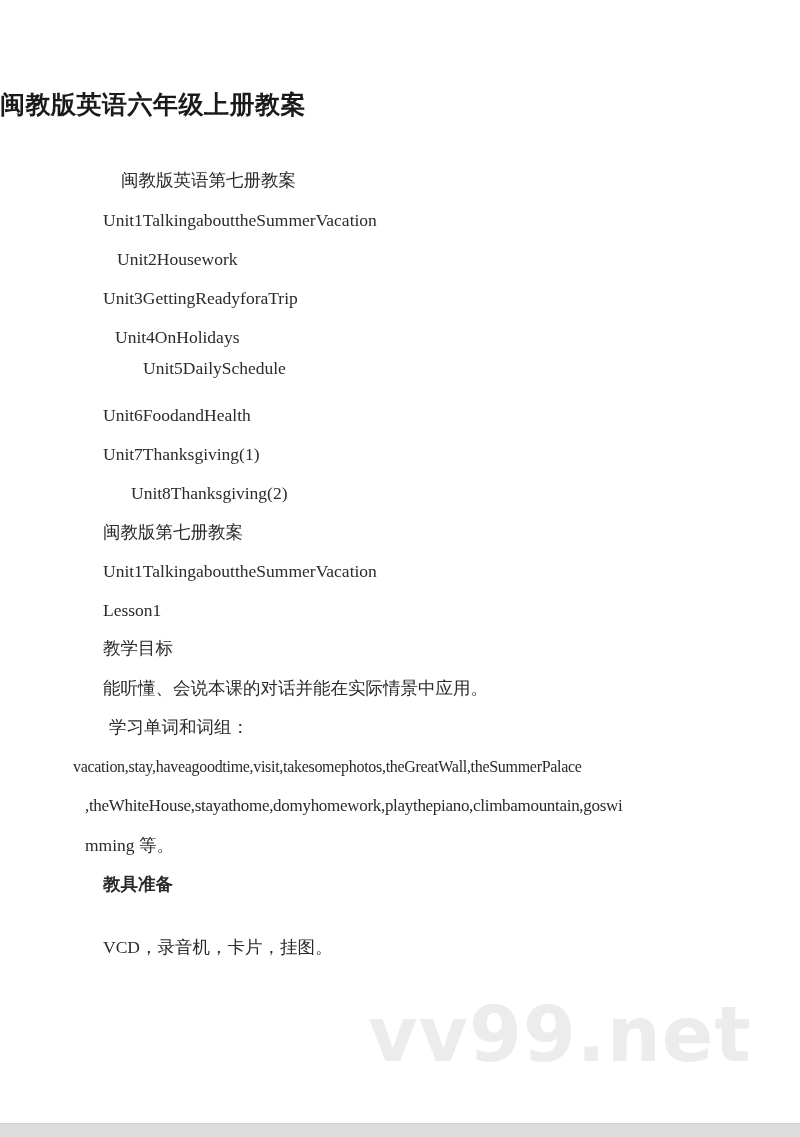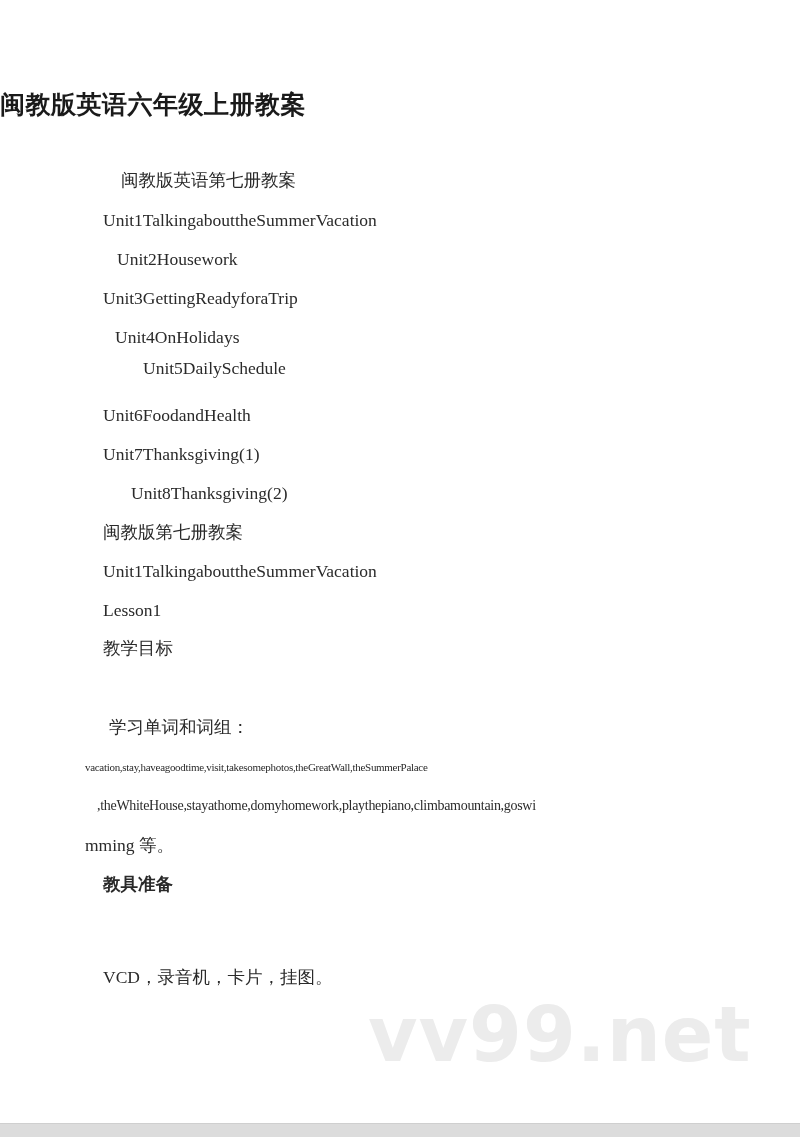--- a/index.html
+++ b/index.html
@@ -37,22 +37,23 @@
   <div class="line" style="left:103px; top:287px;">Unit3GettingReadyforaTrip</div>
   <div class="line" style="left:103px; top:326px;margin-left:12px;">Unit4OnHolidays</div>
   <div class="line" style="left:103px; top:357px;margin-left:40px;">Unit5DailySchedule</div>
   <div class="line" style="left:103px; top:404px;">Unit6FoodandHealth</div>
   <div class="line" style="left:103px; top:443px;">Unit7Thanksgiving(1)</div>
   <div class="line" style="left:103px; top:482px;margin-left:28px;">Unit8Thanksgiving(2)</div>
   <div class="line" style="left:103px; top:521px;">闽教版第七册教案</div>
   <div class="line" style="left:103px; top:560px;">Unit1TalkingabouttheSummerVacation</div>
   <div class="line" style="left:103px; top:599px;">Lesson1</div>
   <div class="line" style="left:103px; top:638px;font-family:Liberation Mono, monospace;">教学目标</div>
+  <div class="line" style="left:103px; top:677px;">能听懂、会说本课的对话并能在实际情景中应用。</div>
   <div class="line" style="left:109px; top:716px;">学习单词和词组：</div>
-  <div class="line" style="left:85px; top:756px; font-size:11px; letter-spacing:-0.3px;">vacation,stay,haveagoodtime,visit,takesomephotos,theGreatWall,theSummerPalace</div>
-  <div class="line" style="left:97px; top:795px; font-size:14px; letter-spacing:-0.3px;">,theWhiteHouse,stayathome,domyhomework,playthepiano,climbamountain,goswi</div>
+  <div class="line" style="left:73px; top:756px; font-size:16px; letter-spacing:-0.3px;">vacation,stay,haveagoodtime,visit,takesomephotos,theGreatWall,theSummerPalace</div>
+  <div class="line" style="left:85px; top:795px; font-size:17px; letter-spacing:-0.3px;">,theWhiteHouse,stayathome,domyhomework,playthepiano,climbamountain,goswi</div>
   <div class="line" style="left:85px; top:834px;">mming 等。</div>
   <div class="line" style="left:103px; top:873px;font-weight:bold;">教具准备</div>
-  <div class="line" style="left:103px; top:966px;">VCD，录音机，卡片，挂图。</div>
+  <div class="line" style="left:103px; top:936px;">VCD，录音机，卡片，挂图。</div>
 
   <div class="watermark">vv99.net</div>
   <div class="bottom-bar"></div>
 </div>
 
 </body></html>

